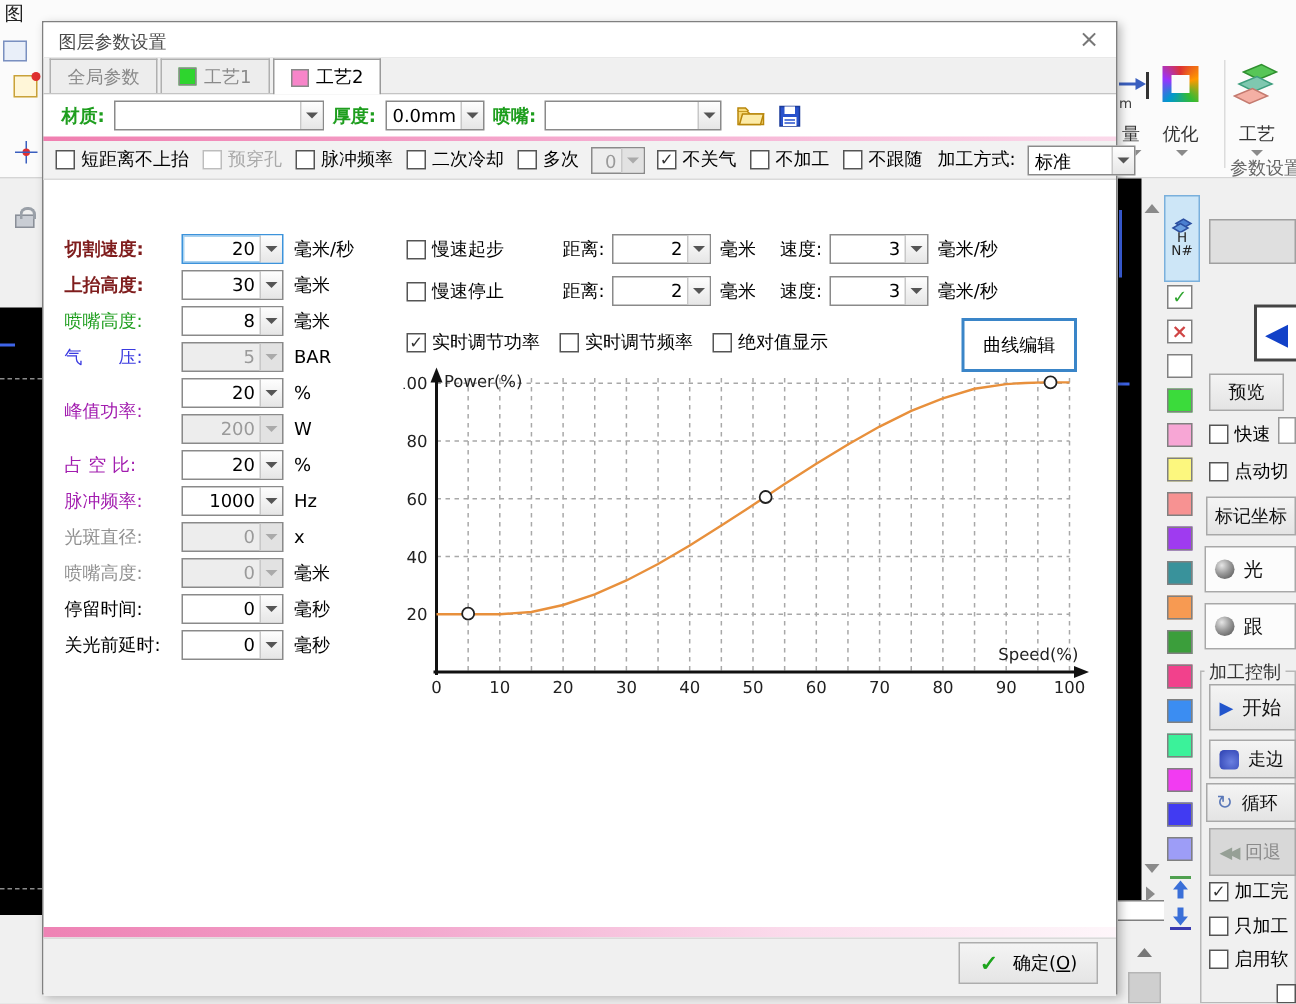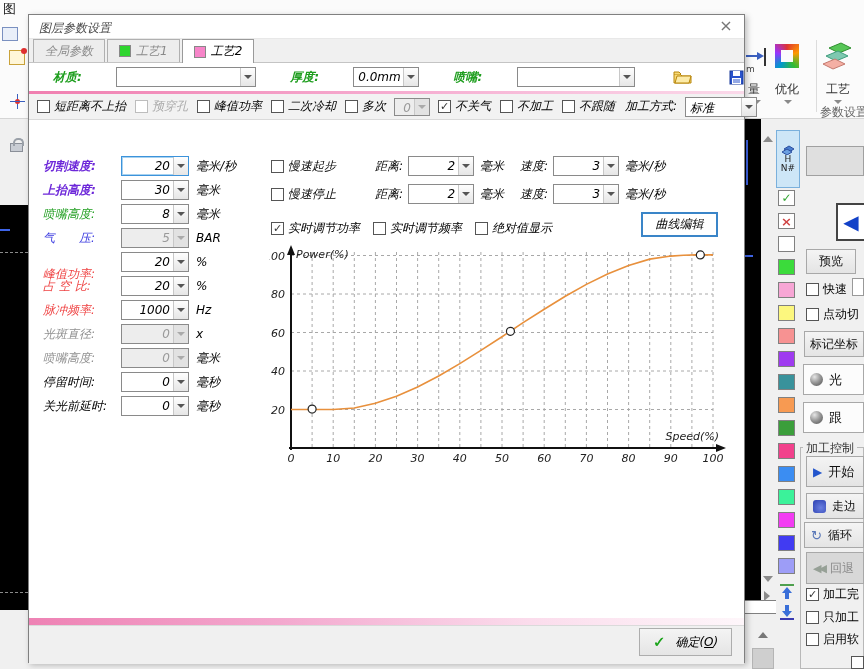--- a/index.html
+++ b/index.html
@@ -79,61 +79,61 @@
   .carrow::after{content:'';width:0;height:0;border-left:4px solid transparent;border-right:4px solid transparent;border-top:4px solid #555;}
   .combo.disabled{background:#EDEDED;}
   .combo.disabled .cval{color:#9A9A9A;}
   .combo.disabled .carrow{background:#E2E2E2;}
   .combo.disabled .carrow::after{border-top-color:#AAA;}
   .combo.focused{border:1px solid #3C93DB;box-shadow:0 0 0 1px #A8D2F0 inset;}
 
   .btn{border:1px solid #ADADAD;background:linear-gradient(#F4F4F4,#E5E5E5);display:flex;align-items:center;justify-content:center;font-size:12px;color:#000;}
 
   
-  .dialog{position:absolute;left:28px;top:14px;width:717px;height:649px;background:#fff;border:1px solid #808080;box-shadow:2px 2px 6px rgba(0,0,0,.25);font-style:italic;}
+  .dialog{position:absolute;left:28px;top:14px;width:717px;height:649px;background:#fff;border:1px solid #808080;box-shadow:2px 2px 6px rgba(0,0,0,.25);}
   .dlg-title{position:absolute;left:0;top:0;width:100%;height:24px;background:#fff;border-bottom:1px solid #E8E8E8;}
   .dlg-title-text{position:absolute;left:10px;top:5px;font-size:12px;color:#4A4A4A;}
   .dlg-close{position:absolute;right:8px;top:2px;width:20px;height:19px;color:#777;font-size:16px;line-height:18px;text-align:center;}
   .dlg-tabs{position:absolute;left:0;top:24px;width:100%;height:24px;background:#F0F0F0;border-bottom:1px solid #C4C4C4;display:flex;align-items:flex-end;padding-left:4px;gap:2px;}
   .tab{height:23px;display:flex;align-items:center;gap:5px;padding:0 11px;border:1px solid #B0B0B0;border-bottom:none;background:#EDEDED;color:#8A8A8A;font-size:12px;white-space:nowrap;}
   .tab.active{background:#fff;color:#000;height:24px;margin-bottom:-1px;border-color:#9A9A9A;}
   .tab-swatch{width:12px;height:12px;border:1px solid #888;flex:0 0 auto;}
 
-  .matrow{position:absolute;left:0;top:48px;width:100%;height:28px;display:flex;align-items:center;gap:6px;padding-left:24px;background:#fff;justify-content:space-between;}
+  .matrow{position:absolute;left:0;top:48px;width:100%;height:28px;display:flex;align-items:center;gap:6px;padding-left:12px;background:#fff;}
   .mlabel{color:#1E9E1E;font-weight:600;font-size:12px;white-space:nowrap;}
   .pinkline{position:absolute;left:0;top:76px;width:100%;height:3px;background:linear-gradient(90deg,#F07FB0,#F6AFD2 55%,#FBD9EA);}
   .optrow{position:absolute;left:0;top:79px;width:100%;height:26px;background:#F2F2F2;border-bottom:1px solid #DADADA;display:flex;align-items:center;gap:8px;padding-left:8px;}
   .optgrp{display:flex;align-items:center;gap:9px;}
   .modelabel{font-size:12px;white-space:nowrap;margin-left:2px;}
 
   .proctabs{position:absolute;left:8px;top:105px;display:flex;gap:3px;align-items:flex-end;}
   .ptab{height:22px;padding:0 12px;display:flex;align-items:center;font-size:12px;border:1px solid #B0B0B0;background:#F0F0F0;color:#333;}
   .ptab.active{height:23px;background:#fff;border-color:#8A8A8A;border-bottom-color:#fff;}
 
   .params{position:absolute;left:14px;top:139px;width:225px;}
   .param-row{height:24px;display:flex;align-items:center;}
   .plabel{width:78px;font-size:12px;white-space:nowrap;flex:0 0 auto;}
   .plabel.spanlbl{transform:translateY(12px);}
-  .c-bold{font-weight:bold;color:#6d28d9;}
+  .c-bold{font-weight:bold;color:#7f1d1d;}
   .c-green{color:#1E9E1E;}
   .c-blue{color:#3A3AE0;}
-  .c-orange{color:#ef4444;}
+  .c-orange{color:#a21caf;}
   .c-gray{color:#909090;}
   .c-black{color:#000;}
   .punit{margin-left:7px;font-size:12px;white-space:nowrap;}
 
   .slow-rows{position:absolute;left:242px;top:137px;}
   .slow-row{height:28px;display:flex;align-items:center;}
   .slow-row .cb{width:96px;}
   .dlab{margin-left:8px;margin-right:5px;font-size:12px;white-space:nowrap;}
   .slab{margin-left:16px;margin-right:5px;font-size:12px;white-space:nowrap;}
   .sunit{margin-left:6px;font-size:12px;white-space:nowrap;}
 
   .realtime{position:absolute;left:242px;top:202px;height:22px;display:flex;align-items:center;gap:13px;}
-  .curve-btn{position:absolute;left:612px;top:197px;width:77px;height:25px;background:#fff;border:2px solid #3A85C8;display:flex;align-items:center;justify-content:center;font-size:12px;}
+  .curve-btn{position:absolute;left:612px;top:197px;width:77px;height:36px;background:#fff;border:2px solid #3A85C8;display:flex;align-items:center;justify-content:center;font-size:12px;}
 
   .chart-wrap{position:absolute;left:240px;top:229px;width:472px;height:222px;}
 
   .usernote{position:absolute;left:8px;top:471px;width:700px;height:115px;border:1px solid #ABABAB;}
   .usernote-label{position:absolute;left:10px;top:-8px;background:#fff;padding:0 4px;font-size:12px;color:#000;}
   .notearea{position:absolute;left:5px;top:14px;right:5px;bottom:14px;background:#FDFCE4;border:1px solid #8A8A8A;}
   .notescroll{position:absolute;right:0;top:0;bottom:0;width:17px;background:#F4F4F4;border-left:1px solid #CFCFCF;}
   .notescroll .tri-up{left:3px;top:5px;border-bottom-color:#9a9a9a;}
   .notescroll .tri-down{left:3px;bottom:5px;border-top-color:#9a9a9a;}
 
@@ -357,21 +357,21 @@
           <span class="cb">
             <span class="cbbox"></span>
             <span class="cblabel">短距离不上抬</span>
           </span>
           <span class="cb disabled">
             <span class="cbbox"></span>
             <span class="cblabel">预穿孔</span>
           </span>
           <span class="cb">
             <span class="cbbox"></span>
-            <span class="cblabel">峰值功率</span>
+            <span class="cblabel">脉冲频率</span>
           </span>
           <span class="cb">
             <span class="cbbox"></span>
             <span class="cblabel">二次冷却</span>
           </span>
           <span class="cb">
             <span class="cbbox"></span>
             <span class="cblabel">多次</span>
           </span>
         </span>
@@ -434,20 +434,28 @@
           </span>
           <span class="punit">BAR</span>
         </div>
         <div class="param-row">
           <span class="plabel c-orange spanlbl">峰值功率:</span>
           <span class="combo" style="width: 68px;">
             <span class="cval">20</span>
             <span class="carrow"></span>
           </span>
           <span class="punit">%</span>
+        </div>
+        <div class="param-row">
+          <span class="plabel c-black"></span>
+          <span class="combo disabled" style="width: 68px;">
+            <span class="cval">200</span>
+            <span class="carrow"></span>
+          </span>
+          <span class="punit">W</span>
         </div>
         <div class="param-row">
           <span class="plabel c-orange">占 空 比:</span>
           <span class="combo" style="width: 68px;">
             <span class="cval">20</span>
             <span class="carrow"></span>
           </span>
           <span class="punit">%</span>
         </div>
         <div class="param-row">

